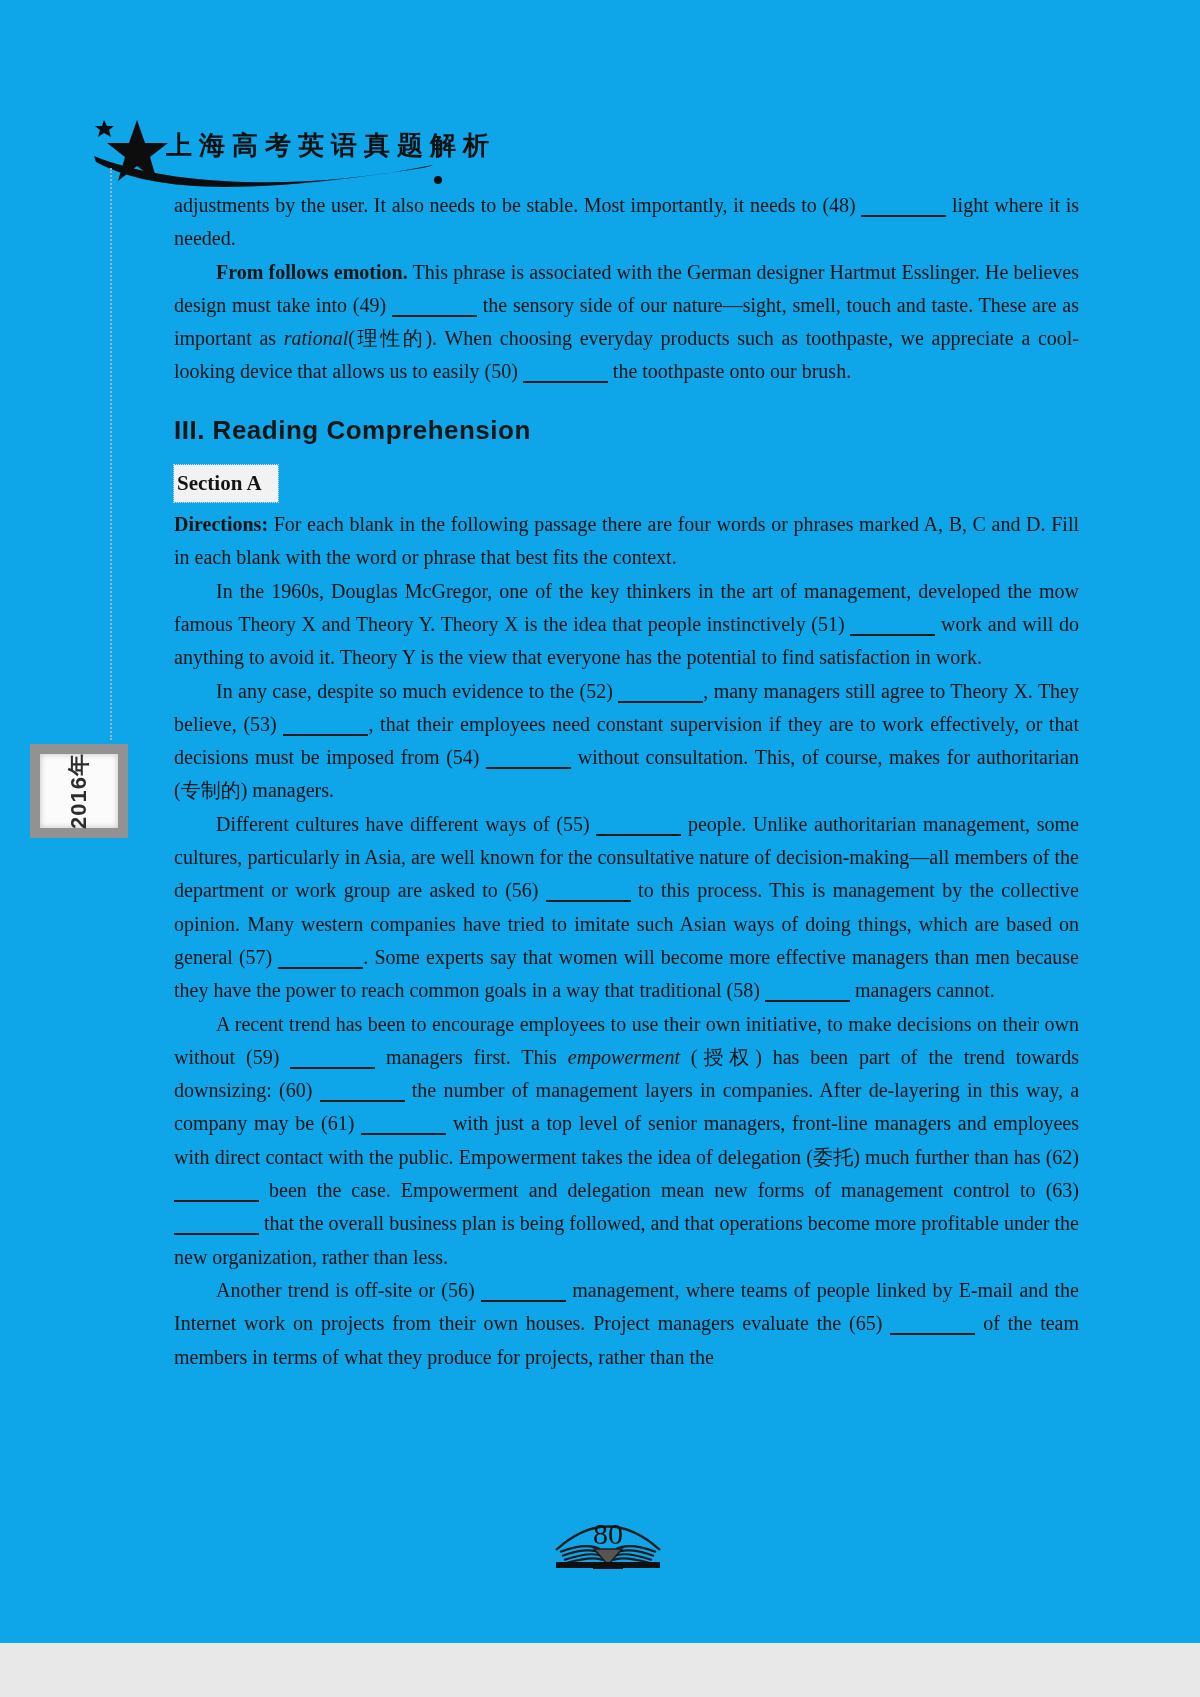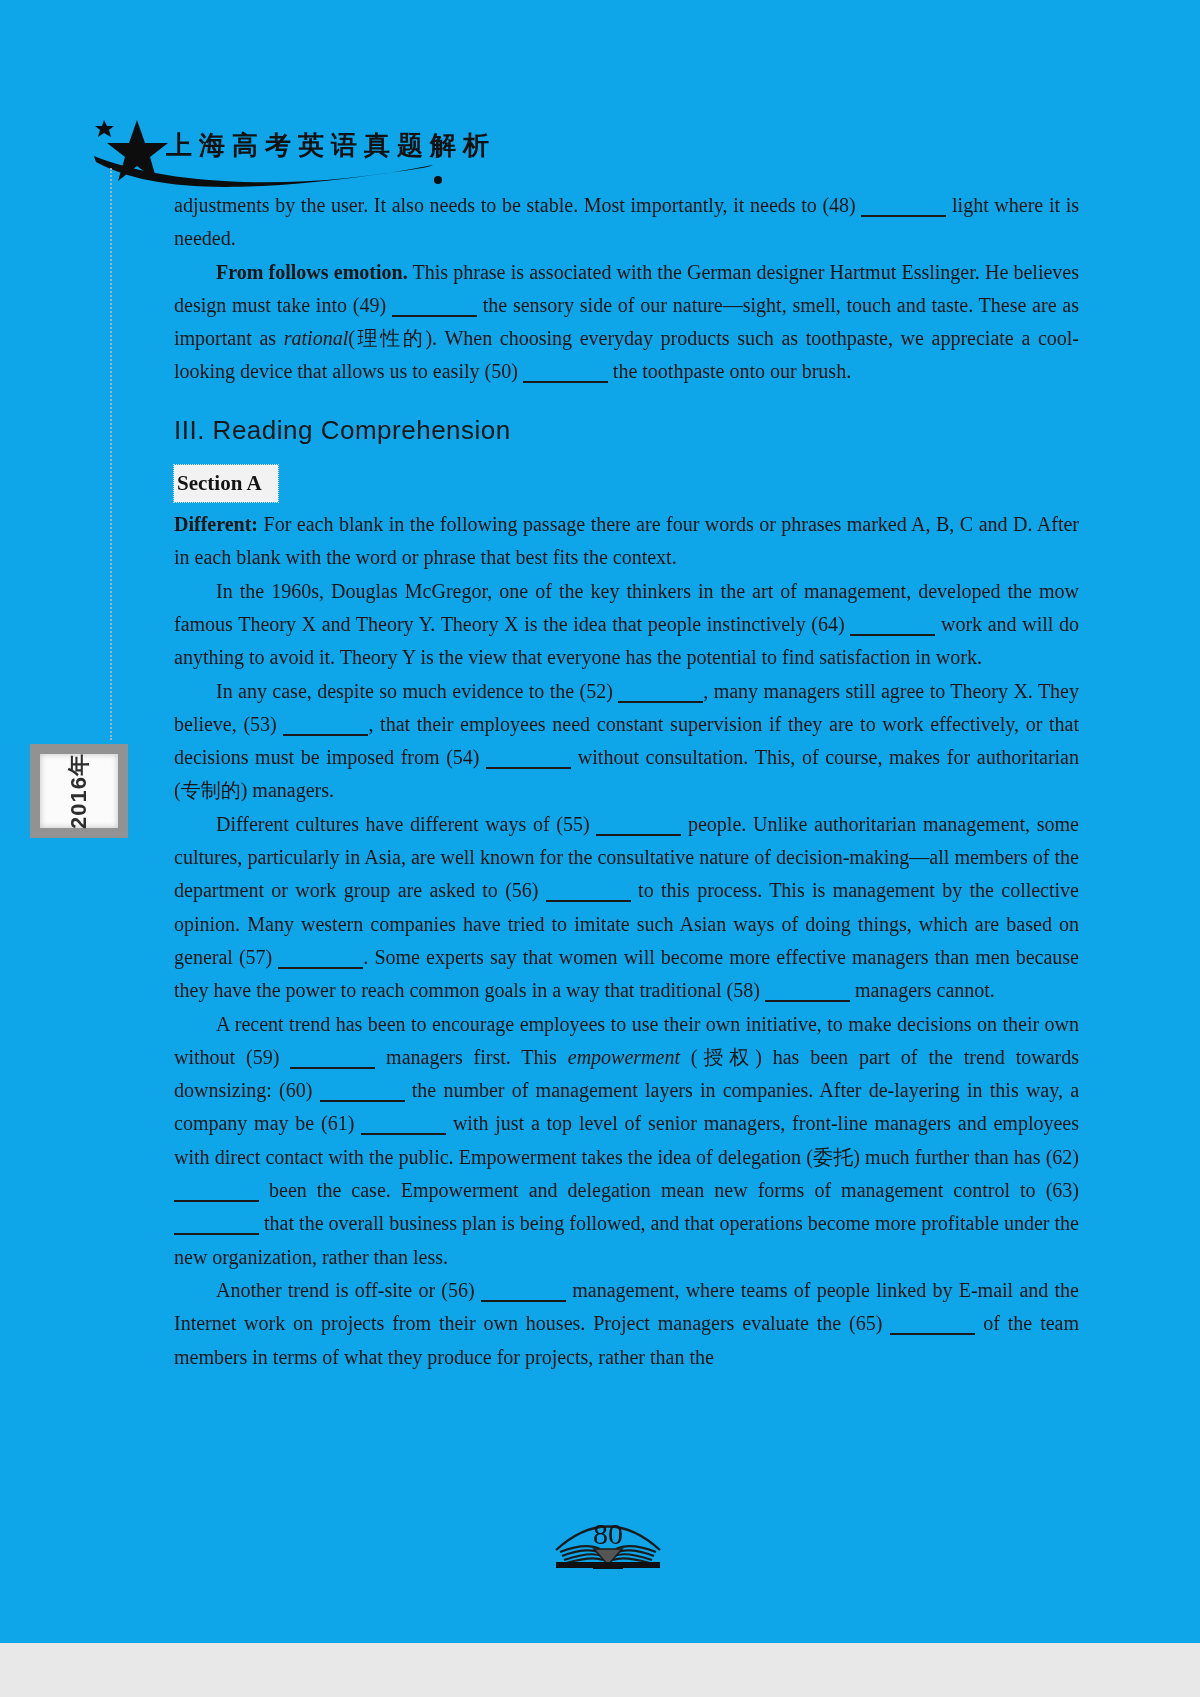--- a/index.html
+++ b/index.html
@@ -45,21 +45,21 @@
   }
   .doc p{margin:0;text-align:justify;}
   .doc p.indent{text-indent:42px;}
   .blank{
     display:inline-block;width:85px;height:16px;
     border-bottom:2px solid #1a1a1a;vertical-align:-5px;
   }
   .doc-heading{
     margin:26px 0 12px 0;
     font-family:"Liberation Sans", sans-serif;
-    font-size:26px;font-weight:400;color:#161616;
+    font-size:26px;font-weight:700;color:#161616;
     line-height:30px;letter-spacing:.5px;
   }
   .section-label{
     display:inline-block;margin:8px 0 0 0;
     font-weight:700;font-size:21px;
     background:#f2f2f2;outline:1px dotted #d8d8d8;
     padding:2px 16px 2px 3px;
   }
   .directions{margin-top:6px !important;}
   
@@ -82,22 +82,22 @@
 
   <div class="year-tab">
     <span>2016年</span>
   </div>
 
   <div class="doc">
       <p class=""><span>adjustments by the user. It also needs to be stable. Most importantly, it needs to (48) </span><span class="blank"></span><span> light where it is needed.</span></p>
       <p class="indent "><b>From follows emotion.</b><span> This phrase is associated with the German designer Hartmut Esslinger. He believes design must take into (49) </span><span class="blank"></span><span> the sensory side of our nature—sight, smell, touch and taste. These are as important as </span><i>rational</i><span>(理性的). When choosing everyday products such as toothpaste, we appreciate a cool-looking device that allows us to easily (50) </span><span class="blank"></span><span> the toothpaste onto our brush.</span></p>
       <h2 class="doc-heading">III. Reading Comprehension</h2>
       <div><span class="section-label">Section A</span></div>
-      <p class="directions"><b>Different:</b><span> For each blank in the following passage there are four words or phrases marked A, B, C and D. After in each blank with the word or phrase that best fits the context.</span></p>
-      <p class="indent "><span>In the 1960s, Douglas McGregor, one of the key thinkers in the art of management, developed the mow famous Theory X and Theory Y. Theory X is the idea that people instinctively (64) </span><span class="blank"></span><span> work and will do anything to avoid it. Theory Y is the view that everyone has the potential to find satisfaction in work.</span></p>
+      <p class="directions"><b>Directions:</b><span> For each blank in the following passage there are four words or phrases marked A, B, C and D. Fill in each blank with the word or phrase that best fits the context.</span></p>
+      <p class="indent "><span>In the 1960s, Douglas McGregor, one of the key thinkers in the art of management, developed the mow famous Theory X and Theory Y. Theory X is the idea that people instinctively (51) </span><span class="blank"></span><span> work and will do anything to avoid it. Theory Y is the view that everyone has the potential to find satisfaction in work.</span></p>
       <p class="indent "><span>In any case, despite so much evidence to the (52) </span><span class="blank"></span><span>, many managers still agree to Theory X. They believe, (53) </span><span class="blank"></span><span>, that their employees need constant supervision if they are to work effectively, or that decisions must be imposed from (54) </span><span class="blank"></span><span> without consultation. This, of course, makes for authoritarian (专制的) managers.</span></p>
       <p class="indent "><span>Different cultures have different ways of (55) </span><span class="blank"></span><span> people. Unlike authoritarian management, some cultures, particularly in Asia, are well known for the consultative nature of decision-making—all members of the department or work group are asked to (56) </span><span class="blank"></span><span> to this process. This is management by the collective opinion. Many western companies have tried to imitate such Asian ways of doing things, which are based on general (57) </span><span class="blank"></span><span>. Some experts say that women will become more effective managers than men because they have the power to reach common goals in a way that traditional (58) </span><span class="blank"></span><span> managers cannot.</span></p>
       <p class="indent "><span>A recent trend has been to encourage employees to use their own initiative, to make decisions on their own without (59) </span><span class="blank"></span><span> managers first. This </span><i>empowerment</i><span> (授权) has been part of the trend towards downsizing: (60) </span><span class="blank"></span><span> the number of management layers in companies. After de-layering in this way, a company may be (61) </span><span class="blank"></span><span> with just a top level of senior managers, front-line managers and employees with direct contact with the public. Empowerment takes the idea of delegation (委托) much further than has (62) </span><span class="blank"></span><span> been the case. Empowerment and delegation mean new forms of management control to (63) </span><span class="blank"></span><span> that the overall business plan is being followed, and that operations become more profitable under the new organization, rather than less.</span></p>
       <p class="indent "><span>Another trend is off-site or (56) </span><span class="blank"></span><span> management, where teams of people linked by E-mail and the Internet work on projects from their own houses. Project managers evaluate the (65) </span><span class="blank"></span><span> of the team members in terms of what they produce for projects, rather than the</span></p>
     </div>
 
   <svg class="footer-book" viewBox="0 0 120 66" aria-hidden="true">
     <path d="M8,47 Q60,0 112,47" fill="none" stroke="#1c1c1c" stroke-width="2.2"></path>
     <path d="M12,49 C30,42 44,42 52,46" fill="none" stroke="#1c1c1c" stroke-width="2.2"></path>
     <path d="M14,53 C32,46 46,46 53,50" fill="none" stroke="#1c1c1c" stroke-width="2.2"></path>

